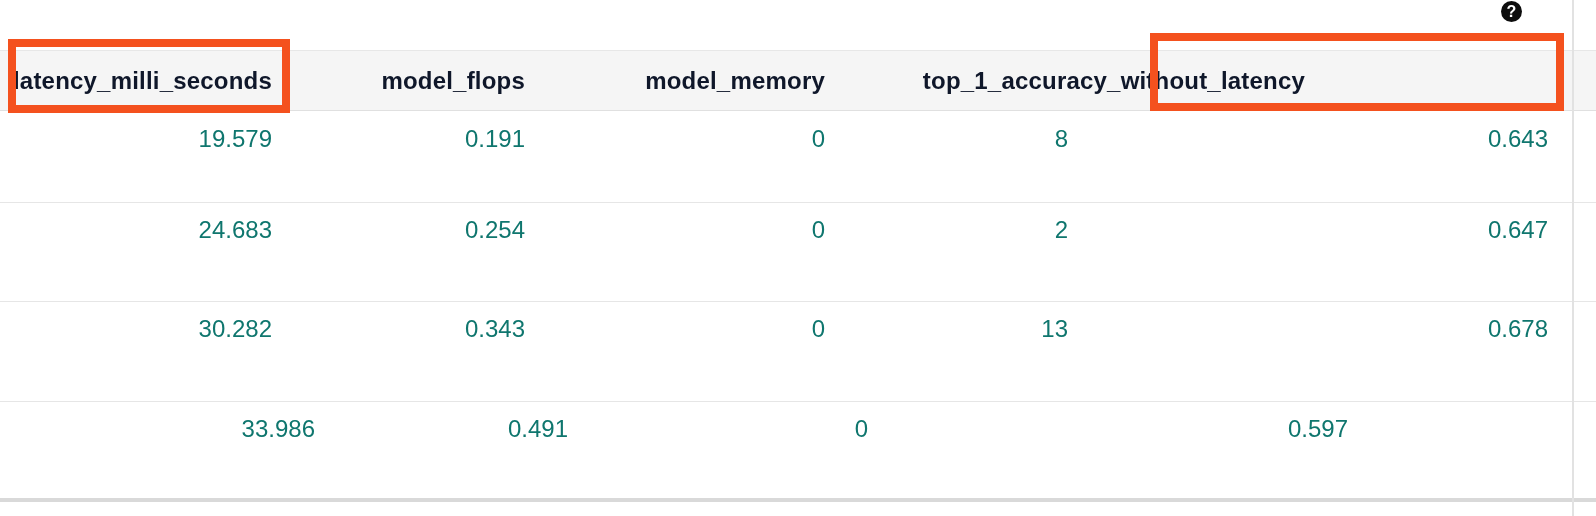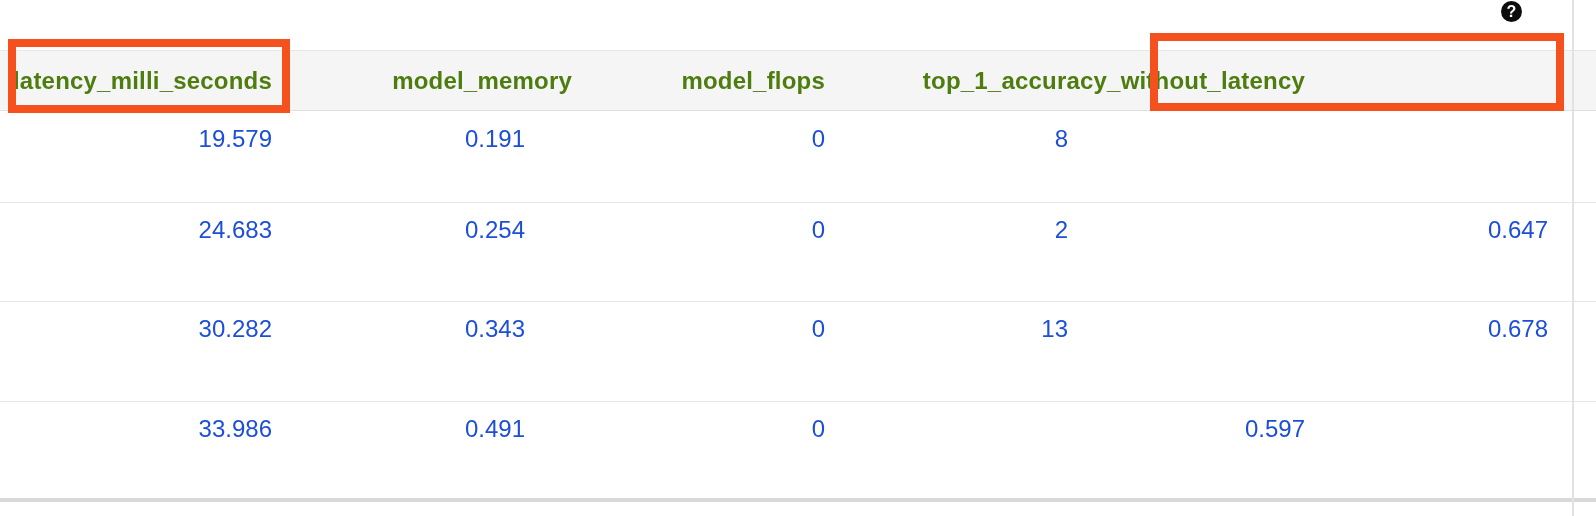--- a/index.html
+++ b/index.html
@@ -23,30 +23,30 @@
     display: flex; align-items: center;
     z-index: 2;
   }
   .cell { height: 100%; display: flex; align-items: center; justify-content: flex-end; padding-right: 24px; }
   .c0 { width: 296px; }
   .c1 { width: 253px; }
   .c2 { width: 300px; }
   .c3 { width: 243px; }
   .c4 { width: 480px; }
   .c5 { flex: 1; }
-  .th { font-size: 24px; font-weight: bold; color: #4d7c0f; letter-spacing: 0.2px; white-space: nowrap; }
+  .th { font-size: 24px; font-weight: bold; color: #0f172a; letter-spacing: 0.2px; white-space: nowrap; }
 
   
   .tbody { position: absolute; left: 0; top: 112px; width: 1596px; z-index: 1; }
   .trow { display: flex; align-items: flex-start; border-bottom: 1px solid #e6e6e6; background: #ffffff; }
   .r0 { height: 91px; }
   .r1 { height: 99px; }
   .r2 { height: 100px; align-items: center; }
-  .r3 { height: 96px; border-bottom: none; }
-  .td { font-size: 24px; color: #1d4ed8; align-items: flex-start; padding-top: 13px; white-space: nowrap; }
+  .r3 { height: 96px; border-bottom: none; padding-left: 43px; }
+  .td { font-size: 24px; color: #0f766e; align-items: flex-start; padding-top: 13px; white-space: nowrap; }
 
   
   .thick-divider { position: absolute; left: 0; top: 498px; width: 1596px; height: 4px; background: #d9d9d9; z-index: 2; }
 
   
   .hl-box { position: absolute; border: 8px solid #f4511e; background: transparent; z-index: 5; }
   .hl-latency { left: 8px; top: 39px; width: 282px; height: 74px; }
   .hl-accuracy { left: 1150px; top: 33px; width: 414px; height: 78px; }
 
   
@@ -59,32 +59,33 @@
 </style>
 </head>
 <body>
 
 <div class="canvas">
 
   <div class="help" style="background-color: rgb(13, 13, 13);">?</div>
 
   <div class="thead" style="background-color: rgb(245, 245, 245);">
     <div class="cell c0 th">latency_milli_seconds</div>
+    <div class="cell c1 th">model_flops</div>
     <div class="cell c2 th">model_memory</div>
-    <div class="cell c1 th">model_flops</div>
     <div class="cell c4 th">top_1_accuracy_without_latency</div>
     <div class="cell c5 th"></div>
   </div>
 
   <div class="tbody">
     <div class="trow r0">
       <div class="cell c0 td">19.579</div>
       <div class="cell c1 td">0.191</div>
       <div class="cell c2 td">0</div>
       <div class="cell c3 td">8</div>
+      <div class="cell c4 td">0.643</div>
       <div class="cell c5 td"></div>
     </div>
     <div class="trow r1">
       <div class="cell c0 td">24.683</div>
       <div class="cell c1 td">0.254</div>
       <div class="cell c2 td">0</div>
       <div class="cell c3 td">2</div>
       <div class="cell c4 td">0.647</div>
       <div class="cell c5 td"></div>
     </div>

